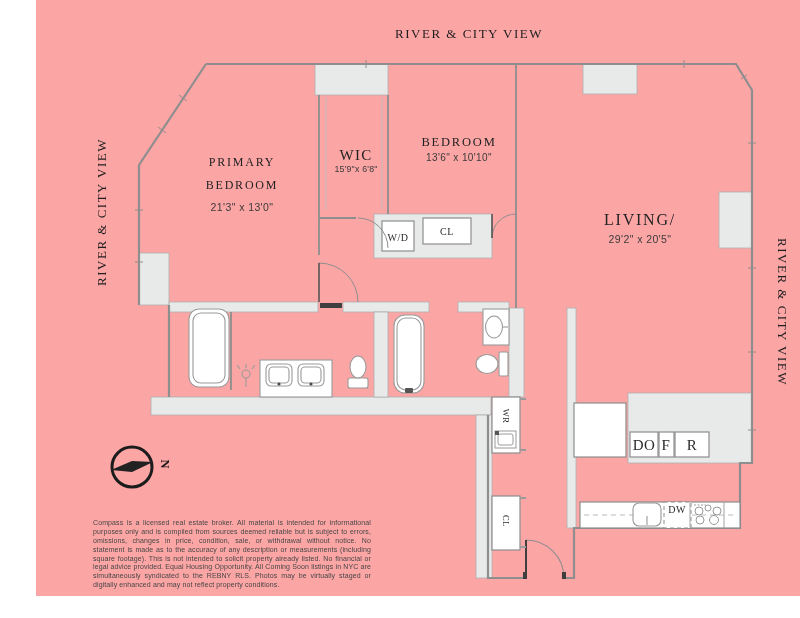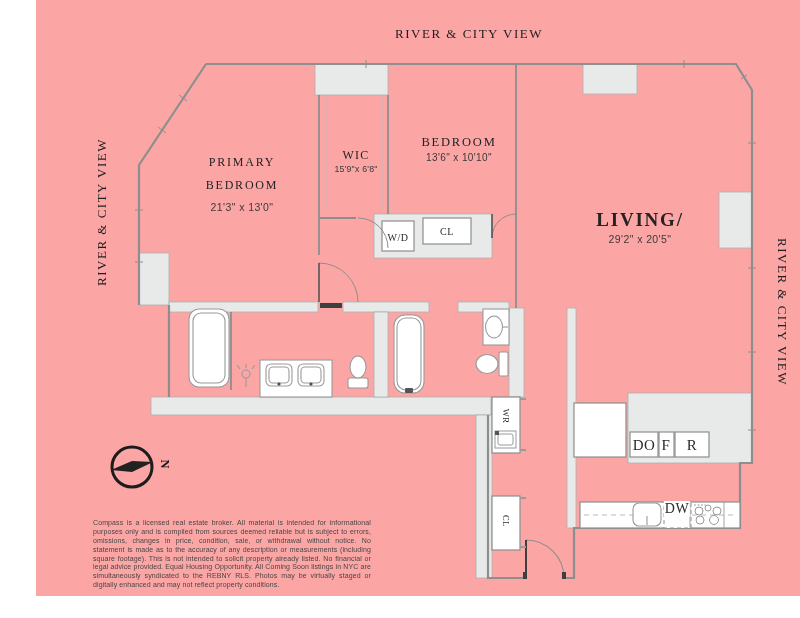--- a/index.html
+++ b/index.html
@@ -8,30 +8,30 @@
   #plan-svg{position:absolute;left:0;top:0;}
   .lbl{position:absolute;transform:translate(-50%,-50%);white-space:nowrap;text-align:center;}
   .view-label{font-family:"Liberation Serif","DejaVu Serif",serif;font-size:13px;
               letter-spacing:1.5px;color:#1f1f1f;}
   .view-left{transform:translate(-50%,-50%) rotate(-90deg);}
   .view-right{transform:translate(-50%,-50%) rotate(90deg);}
   .room-name{font-family:"Liberation Serif","DejaVu Serif",serif;color:#232323;letter-spacing:1.8px;}
   .room-dims{font-family:"Liberation Sans",sans-serif;color:#3a3a3a;letter-spacing:.4px;}
   .rm-primary .room-name{font-size:12px;line-height:23px;}
   .rm-primary .room-dims{font-size:10.5px;margin-top:4px;}
-  .rm-wic .room-name{font-size:12px;line-height:13px;letter-spacing:1.2px;}
+  .rm-wic .room-name{font-size:15px;line-height:13px;letter-spacing:1.2px;}
   .rm-wic .room-dims{font-size:8.8px;margin-top:2px;letter-spacing:.2px;}
   .rm-bedroom .room-name{font-size:12.5px;line-height:14px;}
   .rm-bedroom .room-dims{font-size:10px;margin-top:3px;}
-  .rm-living .room-name{font-size:19px;line-height:18px;font-weight:bold;}
+  .rm-living .room-name{font-size:16px;line-height:18px;}
   .rm-living .room-dims{font-size:10.5px;margin-top:4px;}
   .tag{font-family:"Liberation Serif","DejaVu Serif",serif;color:#2a2a2a;letter-spacing:.5px;}
   .tag-wd,.tag-cl{font-size:10px;}
   .tag-appl{font-size:15px;}
-  .tag-dw{font-size:14px;background:#fff;padding:0 1px;}
+  .tag-dw{font-size:10px;background:#fff;padding:0 1px;}
   .tag-rot{transform:translate(-50%,-50%) rotate(90deg);font-size:8.5px;}
   .compass-n{font-family:"Liberation Serif","DejaVu Serif",serif;font-size:12.5px;color:#161616;
              transform:translate(-50%,-50%) rotate(90deg);font-weight:bold;}
   .disclaimer{position:absolute;left:57px;top:519px;width:278px;font-size:7px;line-height:1.27;
               color:#464646;text-align:justify;letter-spacing:.1px;}
 </style>
 </head>
 <body>
 
 <div id="canvas">

